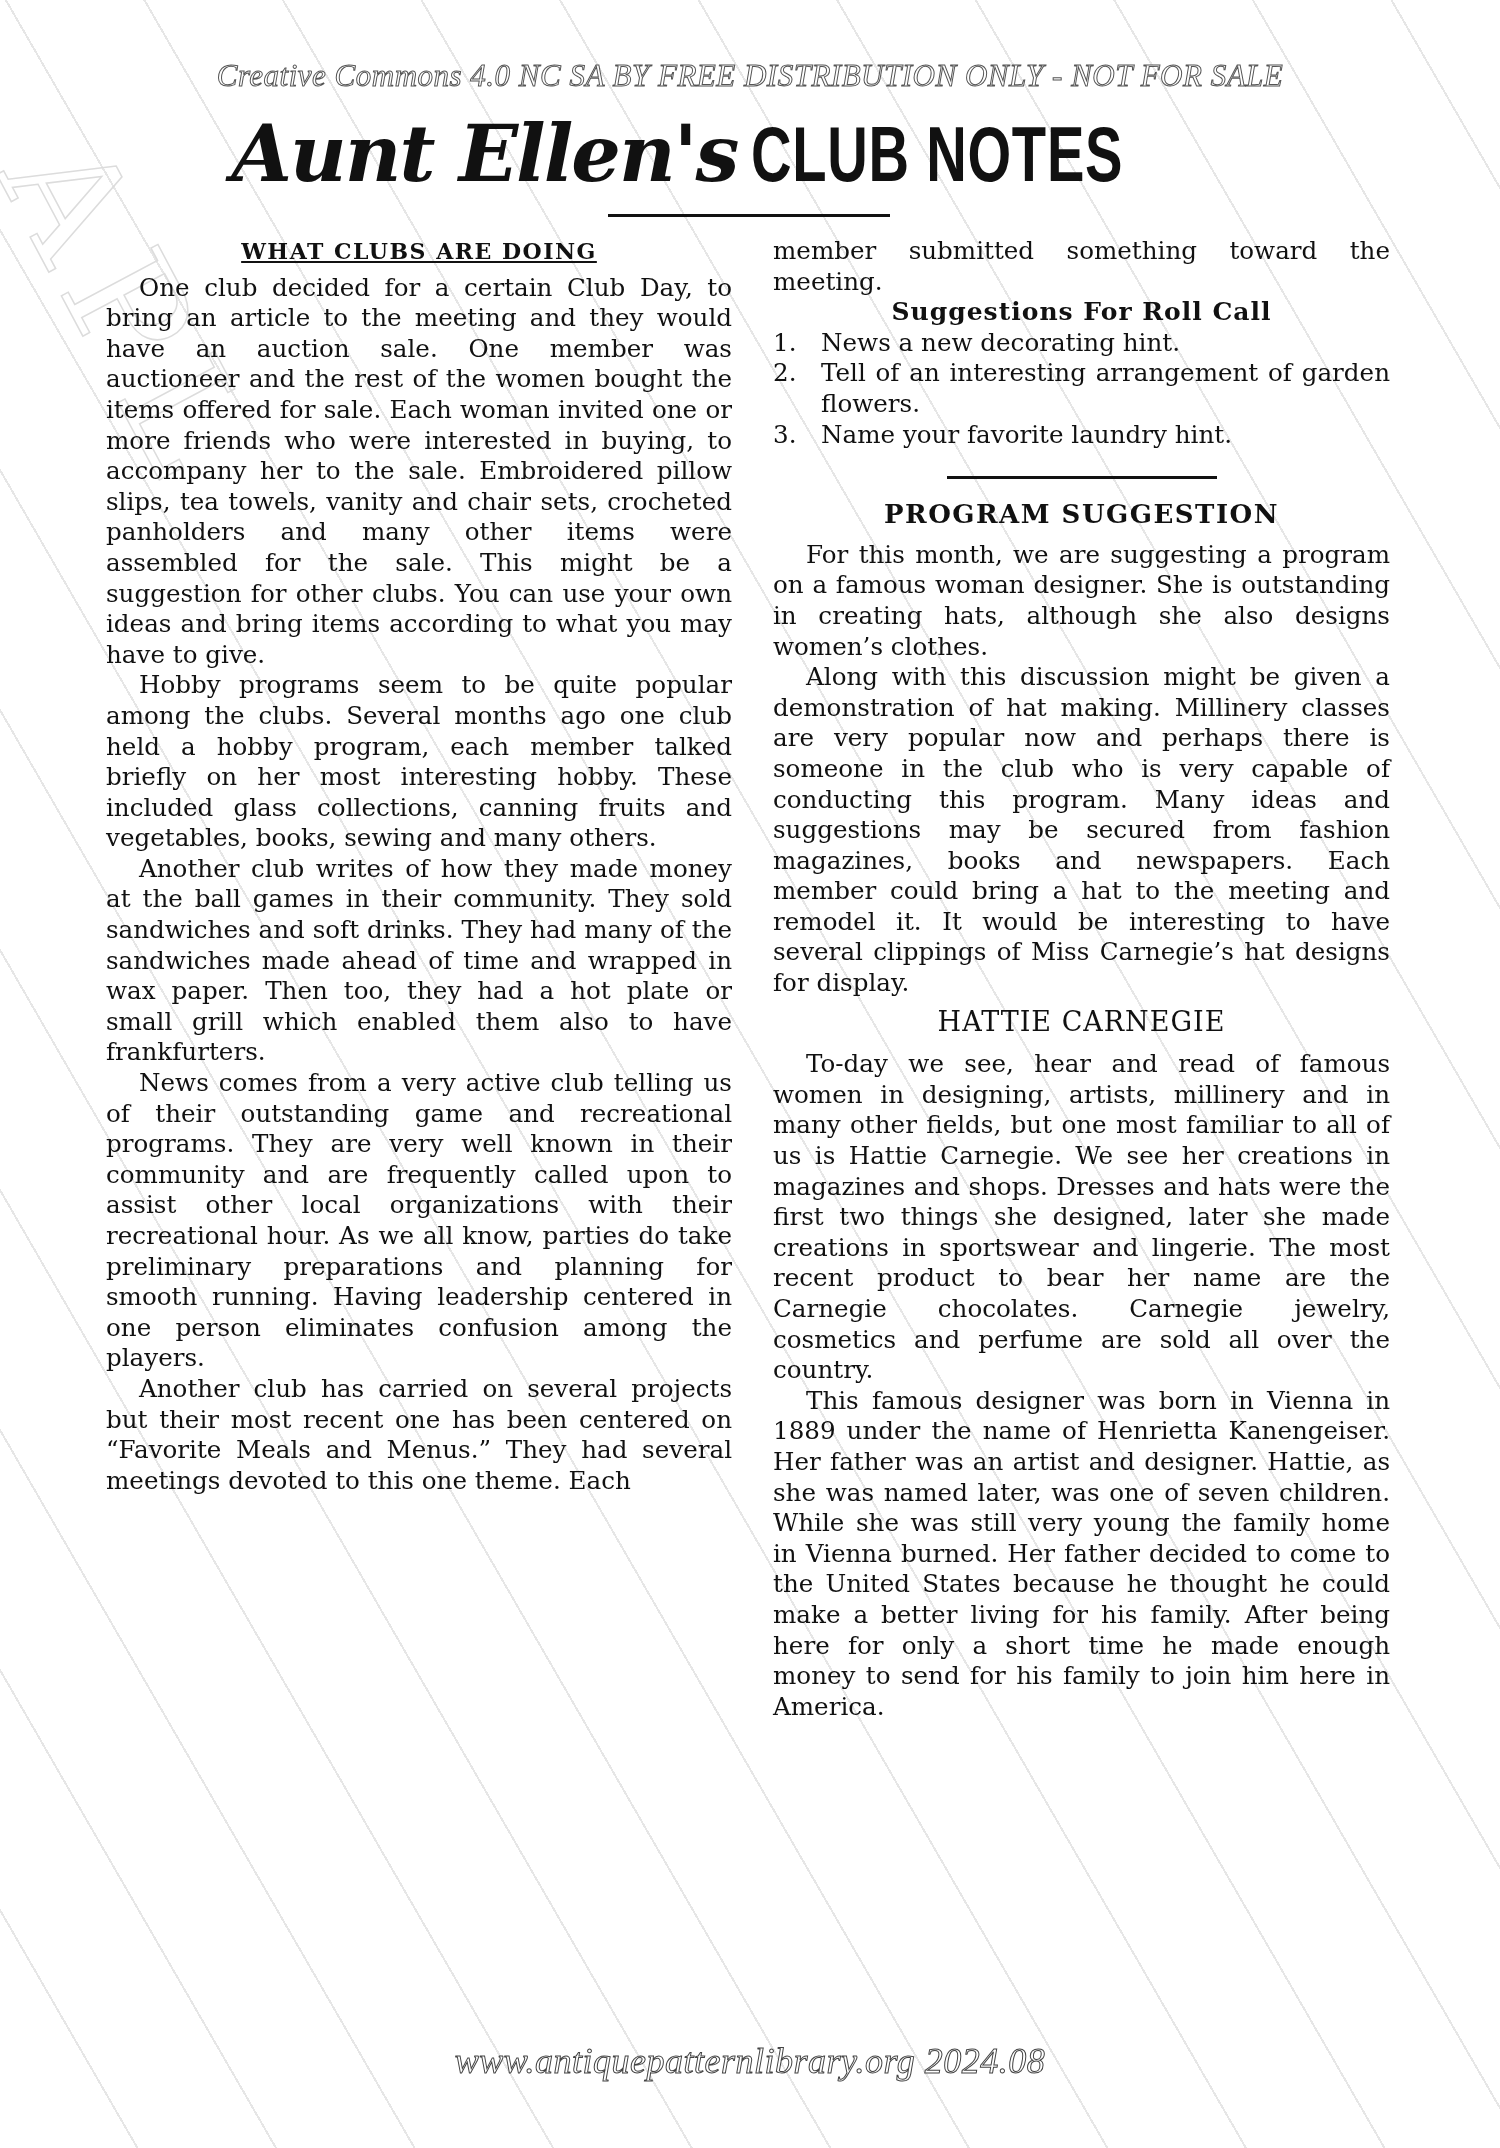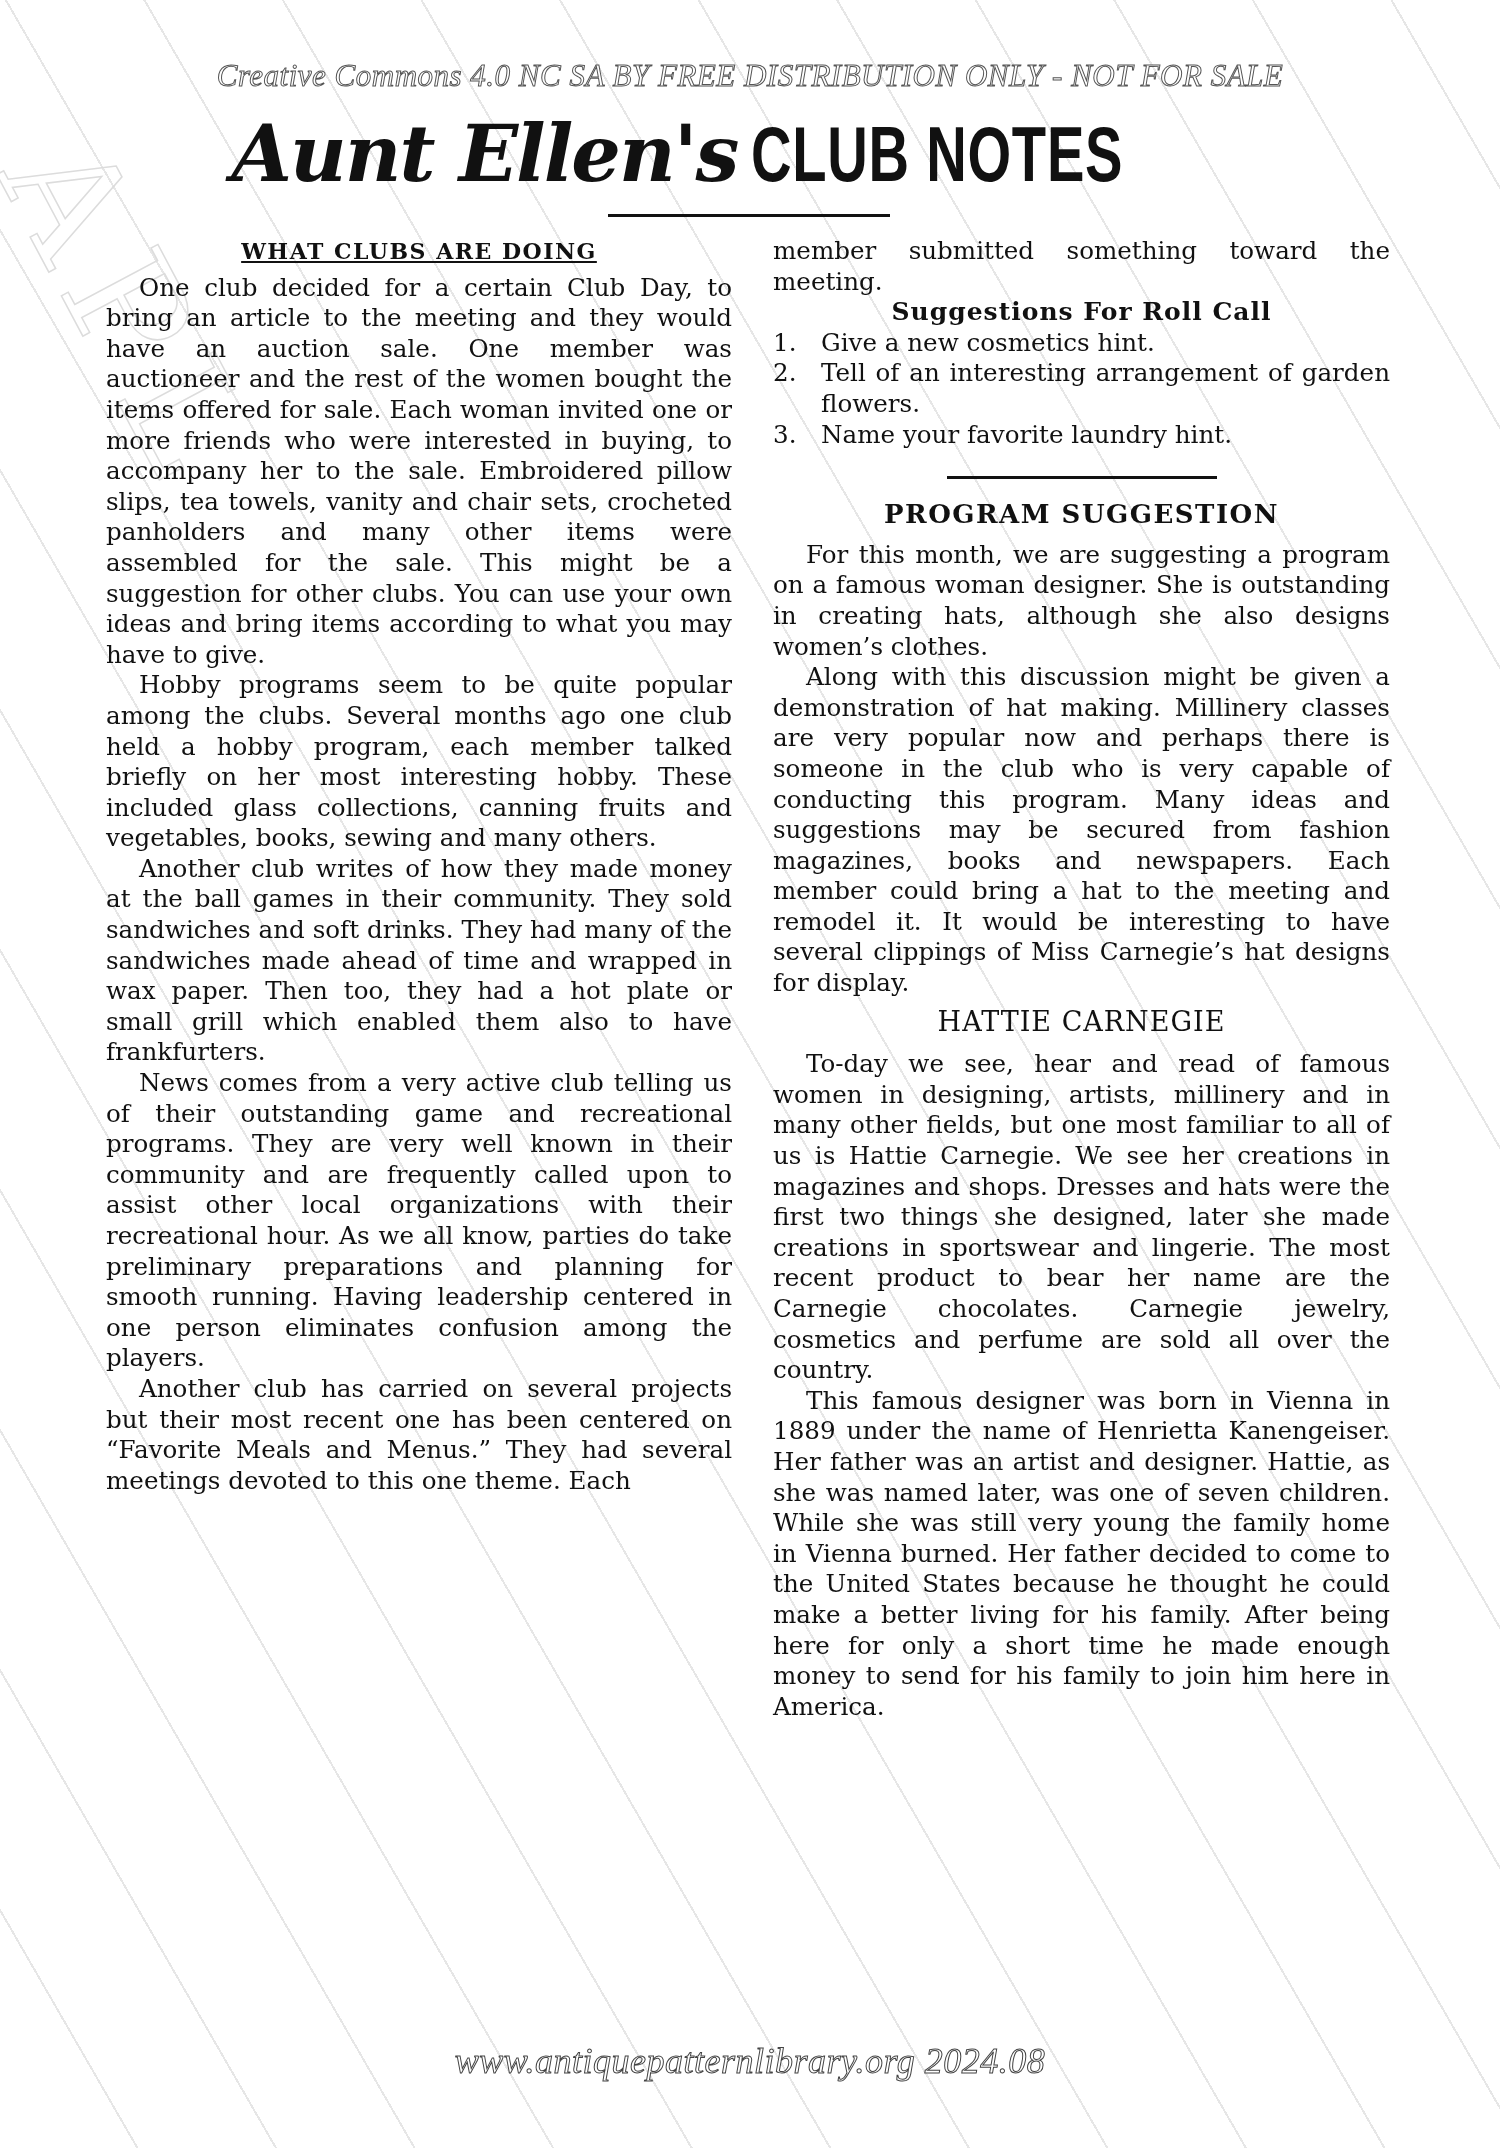--- a/index.html
+++ b/index.html
@@ -125,21 +125,21 @@
     <p>News comes from a very active club telling us of their outstanding game and recreational programs. They are very well known in their community and are frequently called upon to assist other local organizations with their recreational hour. As we all know, parties do take preliminary preparations and planning for smooth running. Having leadership centered in one person eliminates confusion among the players.</p>
     <p>Another club has carried on several projects but their most recent one has been centered on “Favorite Meals and Menus.” They had several meetings devoted to this one theme. Each</p>
   </div>
 
   <div class="col right">
     <p class="noindent">member submitted something toward the meeting.</p>
     <h3 class="heading h-roll">Suggestions For Roll Call</h3>
     <ol class="roll">
       <li>
         <span class="num">1.</span>
-        <span class="txt">Give a new cosmetics hint.</span>
+        <span class="txt">News a new decorating hint.</span>
       </li>
       <li>
         <span class="num">2.</span>
         <span class="txt">Tell of an interesting arrangement of garden flowers.</span>
       </li>
       <li>
         <span class="num">3.</span>
         <span class="txt">Name your favorite laundry hint.</span>
       </li>
     </ol>

